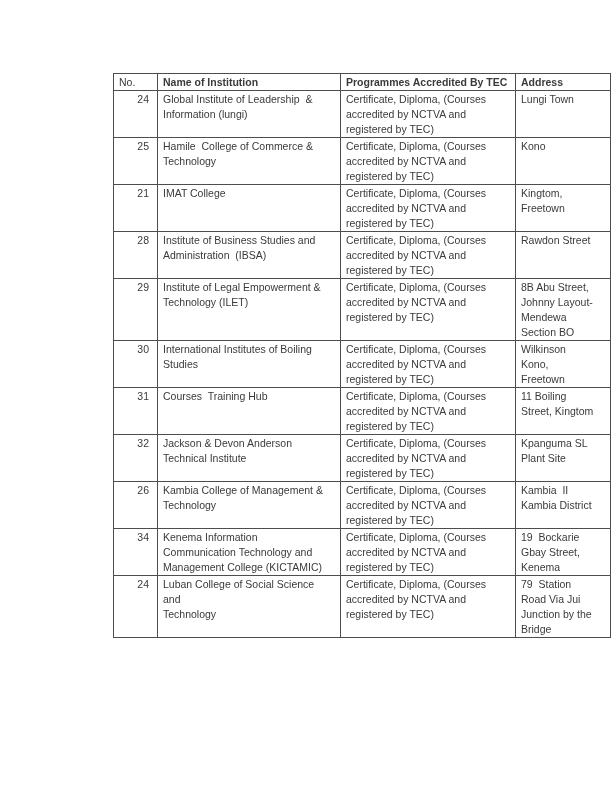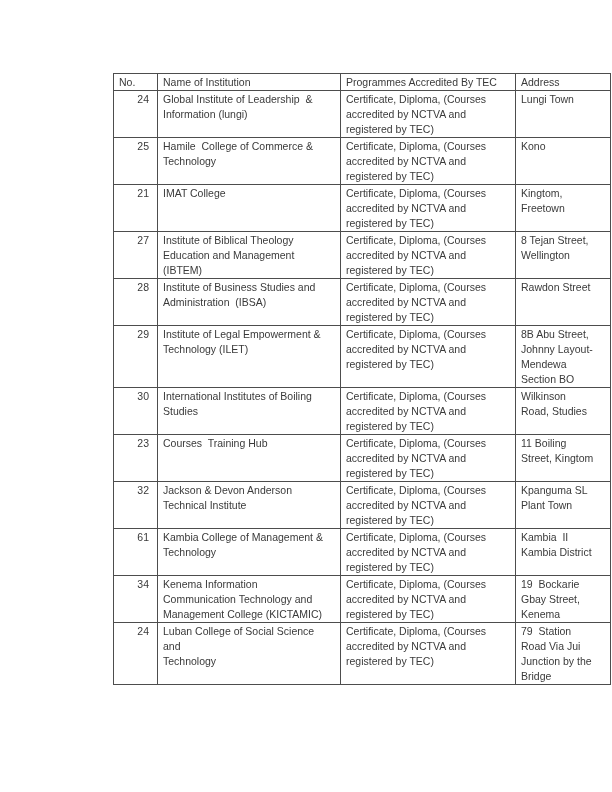--- a/index.html
+++ b/index.html
@@ -32,21 +32,21 @@
   .accreditation-table col.c-prog { width: 175px; }
   .accreditation-table col.c-addr { width: 95px; }
 
   .accreditation-table th,
   .accreditation-table td {
     border: 1px solid #4d4d4d;
     vertical-align: top;
     overflow: hidden;
   }
   .accreditation-table th {
-    font-weight: normal;
+    font-weight: bold;
     text-align: left;
     padding: 1px 5px 0 5px;
     height: 15px;
     white-space: nowrap;
   }
   .accreditation-table th.col-no {
     font-weight: normal;
   }
   .accreditation-table td {
     padding: 1px 16px 0 5px;
@@ -99,31 +99,20 @@
         <tr class="">
         <td class="cell-no">21</td>
         <td class="cell-name">IMAT College</td>
         <td class="cell-prog">Certificate, Diploma, (Courses
 accredited by NCTVA and
 registered by TEC)</td>
         <td class="cell-addr">Kingtom,
 Freetown</td>
       </tr>
         <tr class="">
-        <td class="cell-no">27</td>
-        <td class="cell-name">Institute of Biblical Theology
-Education and Management
-(IBTEM)</td>
-        <td class="cell-prog">Certificate, Diploma, (Courses
-accredited by NCTVA and
-registered by TEC)</td>
-        <td class="cell-addr">8 Tejan Street,
-Wellington</td>
-      </tr>
-        <tr class="">
         <td class="cell-no">28</td>
         <td class="cell-name">Institute of Business Studies and
 Administration  (IBSA)</td>
         <td class="cell-prog">Certificate, Diploma, (Courses
 accredited by NCTVA and
 registered by TEC)</td>
         <td class="cell-addr">Rawdon Street</td>
       </tr>
         <tr class="">
         <td class="cell-no">29</td>
@@ -138,43 +127,43 @@
 Section BO</td>
       </tr>
         <tr class="">
         <td class="cell-no">30</td>
         <td class="cell-name">International Institutes of Boiling
 Studies</td>
         <td class="cell-prog">Certificate, Diploma, (Courses
 accredited by NCTVA and
 registered by TEC)</td>
         <td class="cell-addr">Wilkinson
-Road, Studies</td>
+Kono, Freetown</td>
       </tr>
         <tr class="">
-        <td class="cell-no">23</td>
+        <td class="cell-no">31</td>
         <td class="cell-name">Courses  Training Hub</td>
         <td class="cell-prog">Certificate, Diploma, (Courses
 accredited by NCTVA and
 registered by TEC)</td>
         <td class="cell-addr">11 Boiling
 Street, Kingtom</td>
       </tr>
         <tr class="">
         <td class="cell-no">32</td>
         <td class="cell-name">Jackson &amp; Devon Anderson
 Technical Institute</td>
         <td class="cell-prog">Certificate, Diploma, (Courses
 accredited by NCTVA and
 registered by TEC)</td>
         <td class="cell-addr">Kpanguma SL
-Plant Town</td>
+Plant Site</td>
       </tr>
         <tr class="">
-        <td class="cell-no">61</td>
+        <td class="cell-no">26</td>
         <td class="cell-name">Kambia College of Management &amp;
 Technology</td>
         <td class="cell-prog">Certificate, Diploma, (Courses
 accredited by NCTVA and
 registered by TEC)</td>
         <td class="cell-addr">Kambia  II
 Kambia District</td>
       </tr>
         <tr class="">
         <td class="cell-no">34</td>

